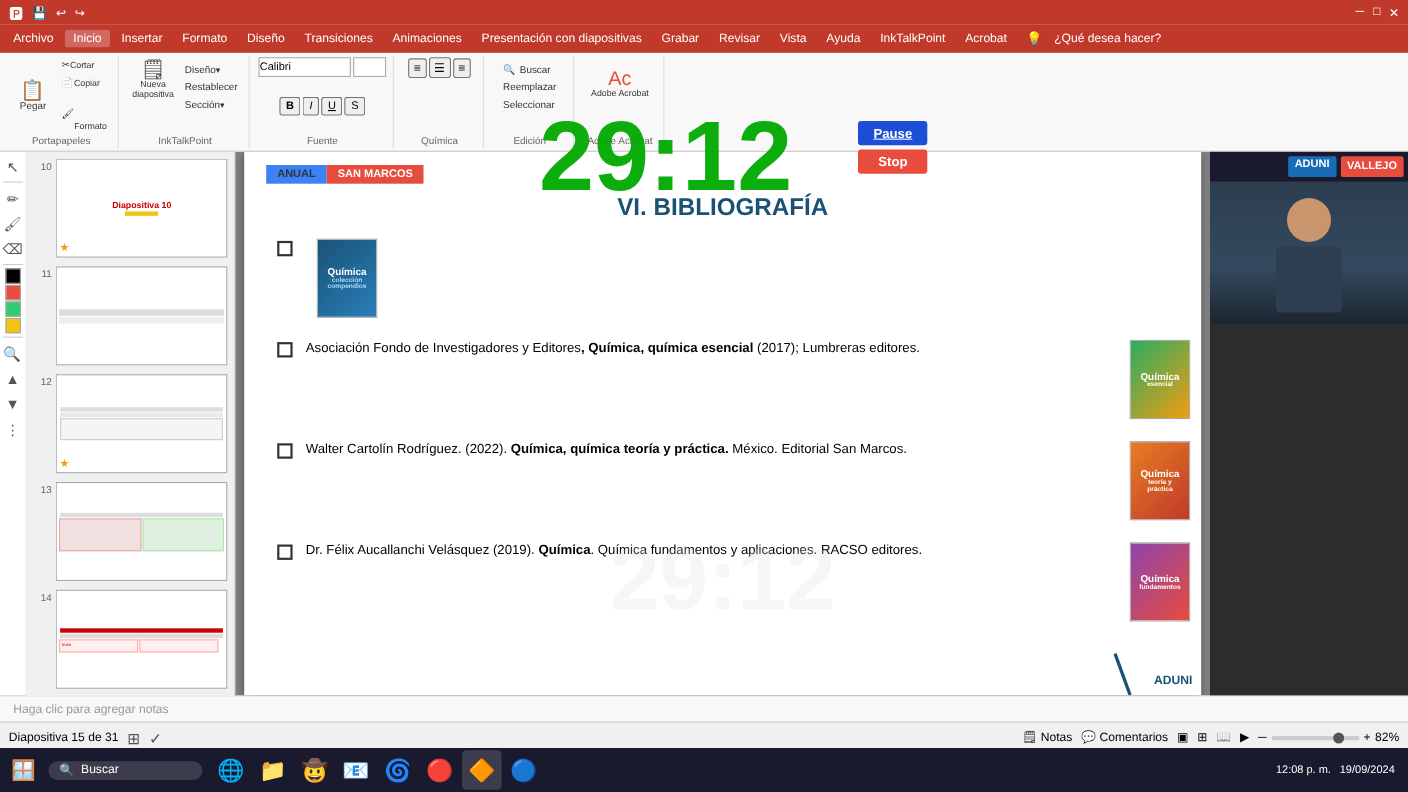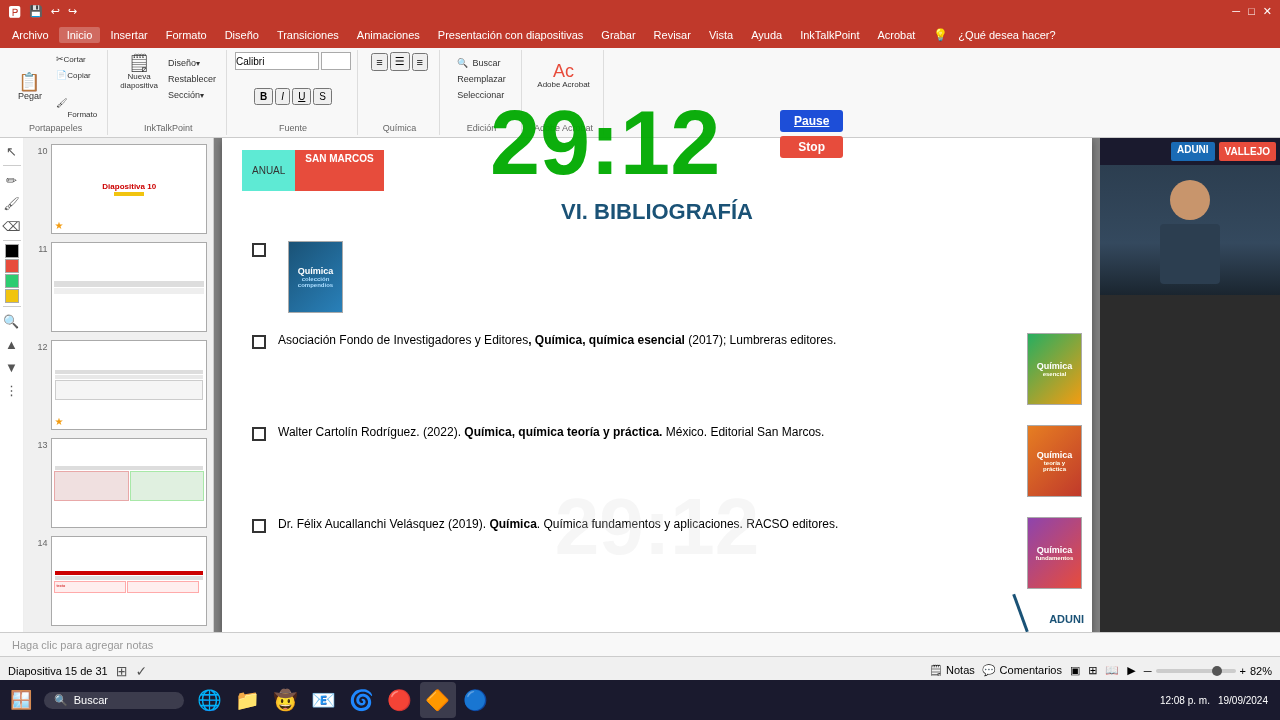--- a/index.html
+++ b/index.html
@@ -85,21 +85,21 @@
     }
     .person-body {
       width: 60px; height: 60px; background: #2c3e50; border-radius: 4px; margin: 0 auto;
     }
 
     
     .slide-header-badges {
       display: flex; gap: 0; margin-bottom: 8px; margin-left: 20px; margin-top: 12px;
     }
     .badge-anual {
-      background: #5eead4; color: #333; font-size: 10px; font-weight: normal; padding: 15px 10px;
+      background: #3b82f6; color: #333; font-size: 10px; font-weight: bold; padding: 3px 10px;
     }
     .badge-sanmarcos {
       background: #e74c3c; color: white; font-size: 10px; font-weight: bold; padding: 3px 10px;
     }
     .slide-title {
       text-align: center; color: #1a5276; font-size: 22px; font-weight: bold; margin-bottom: 16px;
     }
     .bib-checkbox {
       width: 14px; height: 14px; border: 2px solid #333; margin-right: 12px; margin-top: 2px; flex-shrink: 0;
     }

